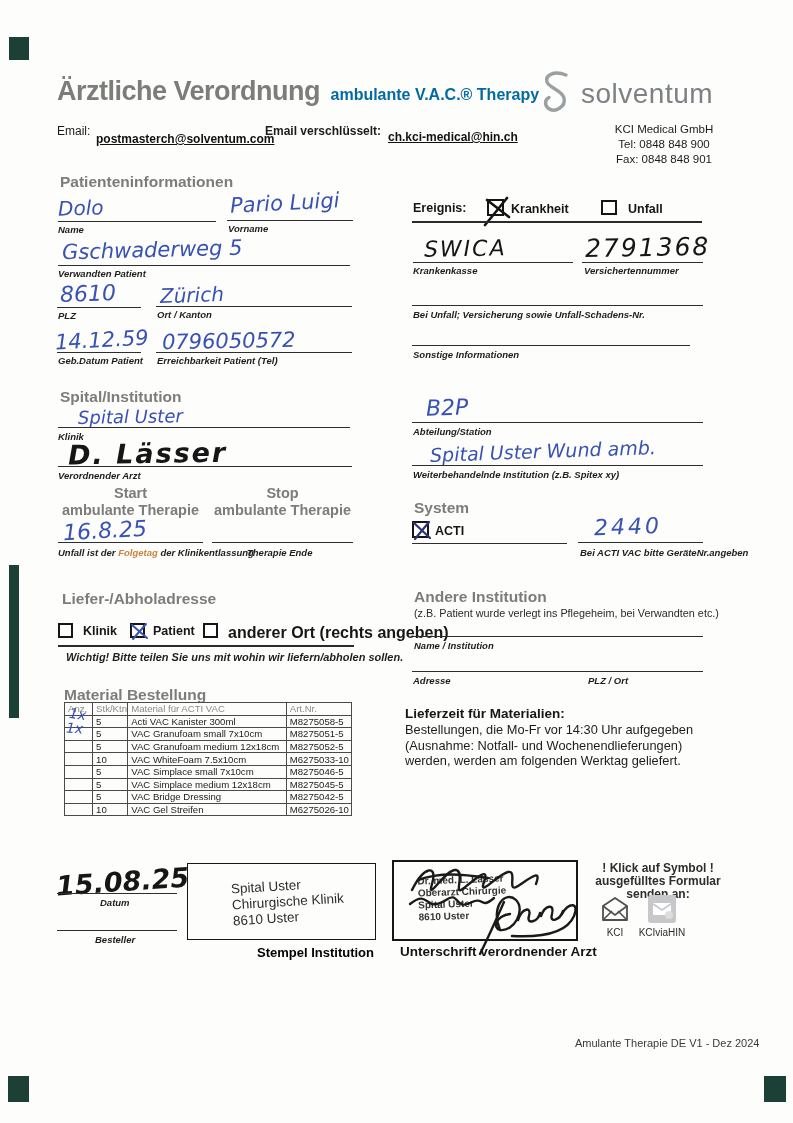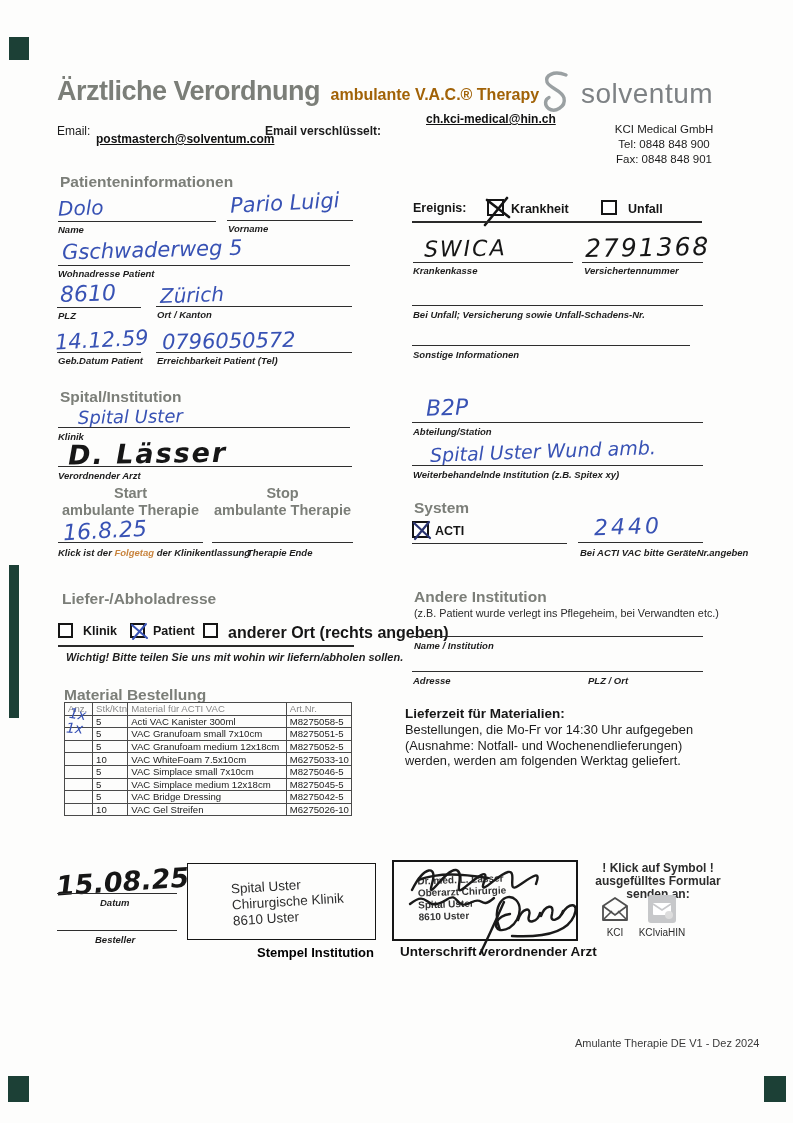--- a/index.html
+++ b/index.html
@@ -1,20 +1,20 @@
 <!DOCTYPE html>
 <html><head>
 <meta charset="utf-8">
 <style>
   html,body{margin:0;padding:0;background:#e8e8e8;}
   #page{position:relative;width:793px;height:1123px;background:#fdfdfc;margin:0 auto;
         font-family:"Liberation Sans",sans-serif;color:#222;overflow:hidden;}
   .abs{position:absolute;}
   .h1{font-size:27px;font-weight:bold;color:#7b7e78;letter-spacing:-0.5px;}
-  .h1sub{font-size:16px;font-weight:600;color:#a16207;}
+  .h1sub{font-size:16px;font-weight:600;color:#0369a1;}
   .sec{font-size:15.5px;font-weight:bold;color:#7b7e78;}
   .sec-sm{font-size:14.5px;font-weight:bold;color:#7b7e78;line-height:1.15;text-align:center;}
   .lbl{font-size:9.5px;font-weight:bold;font-style:italic;color:#1d1d1d;white-space:nowrap;}
   .line{border-bottom:1.6px solid #2e2e2e;height:0;}
   .thick{border-bottom:2px solid #2a2a2a;}
   .hw{color:#3852b4;font-style:italic;font-family:"DejaVu Sans",sans-serif;white-space:nowrap;}
   .hwk{color:#161616;}
   .txt{font-size:12px;color:#1c1c1c;}
   .link{font-size:12px;color:#111;text-decoration:underline;font-weight:600;}
   .cb{width:15px;height:15px;border:2px solid #151515;background:#fff;box-sizing:border-box;}
@@ -44,41 +44,41 @@
   <div class="abs" style="left:536px;top:68px;">
     <svg width="42" height="48" viewBox="0 0 42 48">
       <path d="M30 7 C 17 2 9 8 11 14 C 13 20 26 22 28 30 C 30 39 19 45 12.5 40.5 C 8.5 37.5 8.5 31.5 13 29.5" fill="none" stroke="#9aa0a2" stroke-width="3.4" stroke-linecap="round"></path>
     </svg>
   </div>
   <div class="abs" style="left:581px;top:78px;font-size:28px;color:#7d8184;letter-spacing:0.5px;text-align:center;">solventum</div>
 
   <div class="abs txt" style="left:57px;top:124px;">Email:</div>
   <a class="abs link" style="left:96px;top:132px;">postmasterch@solventum.com</a>
   <div class="abs txt" style="left:265px;top:124px;font-weight:600;">Email verschlüsselt:</div>
-  <a class="abs link" style="left:388px;top:112px;margin-left:38px;">ch.kci-medical@hin.ch</a>
+  <a class="abs link" style="left:388px;top:130px;">ch.kci-medical@hin.ch</a>
 
   <div class="abs" style="left:584px;top:122px;width:160px;text-align:center;font-size:11.5px;line-height:15px;color:#1c1c1c;">
     <div>KCI Medical GmbH</div>
     <div>Tel: 0848 848 900</div>
     <div>Fax: 0848 848 901</div>
   </div>
 
   <div class="abs sec" style="left:60px;top:173px;">Patienteninformationen</div>
 
   <div class="abs hw" style="left:58px;top:196px;font-size:20px;transform:rotate(-2deg);">Dolo</div>
   <div class="abs line" style="left:58px;top:221px;width:158px;"></div>
   <div class="abs lbl" style="left:58px;top:224px;">Name</div>
 
   <div class="abs hw" style="left:230px;top:191px;font-size:21px;transform:rotate(-3deg);">Pario Luigi</div>
   <div class="abs line" style="left:227px;top:220px;width:126px;"></div>
   <div class="abs lbl" style="left:228px;top:223px;">Vorname</div>
 
   <div class="abs hw" style="left:62px;top:238px;font-size:21px;transform:rotate(-1.5deg);">Gschwaderweg 5</div>
   <div class="abs line" style="left:58px;top:265px;width:292px;"></div>
-  <div class="abs lbl" style="left:58px;top:268px;">Wohnadresse Patient</div>
+  <div class="abs lbl" style="left:58px;top:268px;">Verwandten Patient</div>
 
   <div class="abs hw" style="left:60px;top:281px;font-size:22px;transform:rotate(-2deg);">8610</div>
   <div class="abs line" style="left:57px;top:307px;width:84px;"></div>
   <div class="abs lbl" style="left:58px;top:310px;">PLZ</div>
 
   <div class="abs hw" style="left:160px;top:283px;font-size:20px;transform:rotate(-2deg);">Zürich</div>
   <div class="abs line" style="left:156px;top:306px;width:196px;"></div>
   <div class="abs lbl" style="left:157px;top:309px;">Ort / Kanton</div>
 
   <div class="abs hw" style="left:55px;top:328px;font-size:21px;transform:rotate(-3deg);">14.12.59</div>
@@ -128,21 +128,21 @@
       <div>ambulante Therapie</div>
   </div>
   <div class="abs sec-sm" style="left:210px;top:485px;width:145px;">
     <div>Stop</div>
       <div>ambulante Therapie</div>
   </div>
 
   <div class="abs hw" style="left:63px;top:518px;font-size:22px;transform:rotate(-3deg);">16.8.25</div>
   <div class="abs line" style="left:58px;top:542px;width:145px;"></div>
   <div class="abs lbl" style="left:58px;top:547px;">
-    <span>Klick ist der </span><span style="color:#c8833c;">Folgetag</span><span> der Klinikentlassung</span>
+    <span>Unfall ist der </span><span style="color:#c8833c;">Folgetag</span><span> der Klinikentlassung</span>
   </div>
   <div class="abs line" style="left:212px;top:542px;width:141px;"></div>
   <div class="abs lbl" style="left:247px;top:547px;">Therapie Ende</div>
 
   <div class="abs hw" style="left:426px;top:395px;font-size:22px;transform:rotate(-2deg);">B2P</div>
   <div class="abs line" style="left:412px;top:422px;width:291px;"></div>
   <div class="abs lbl" style="left:413px;top:426px;">Abteilung/Station</div>
 
   <div class="abs hw" style="left:430px;top:440px;font-size:19px;transform:rotate(-2deg);">Spital Uster Wund amb.</div>
   <div class="abs line" style="left:412px;top:465px;width:291px;"></div>

